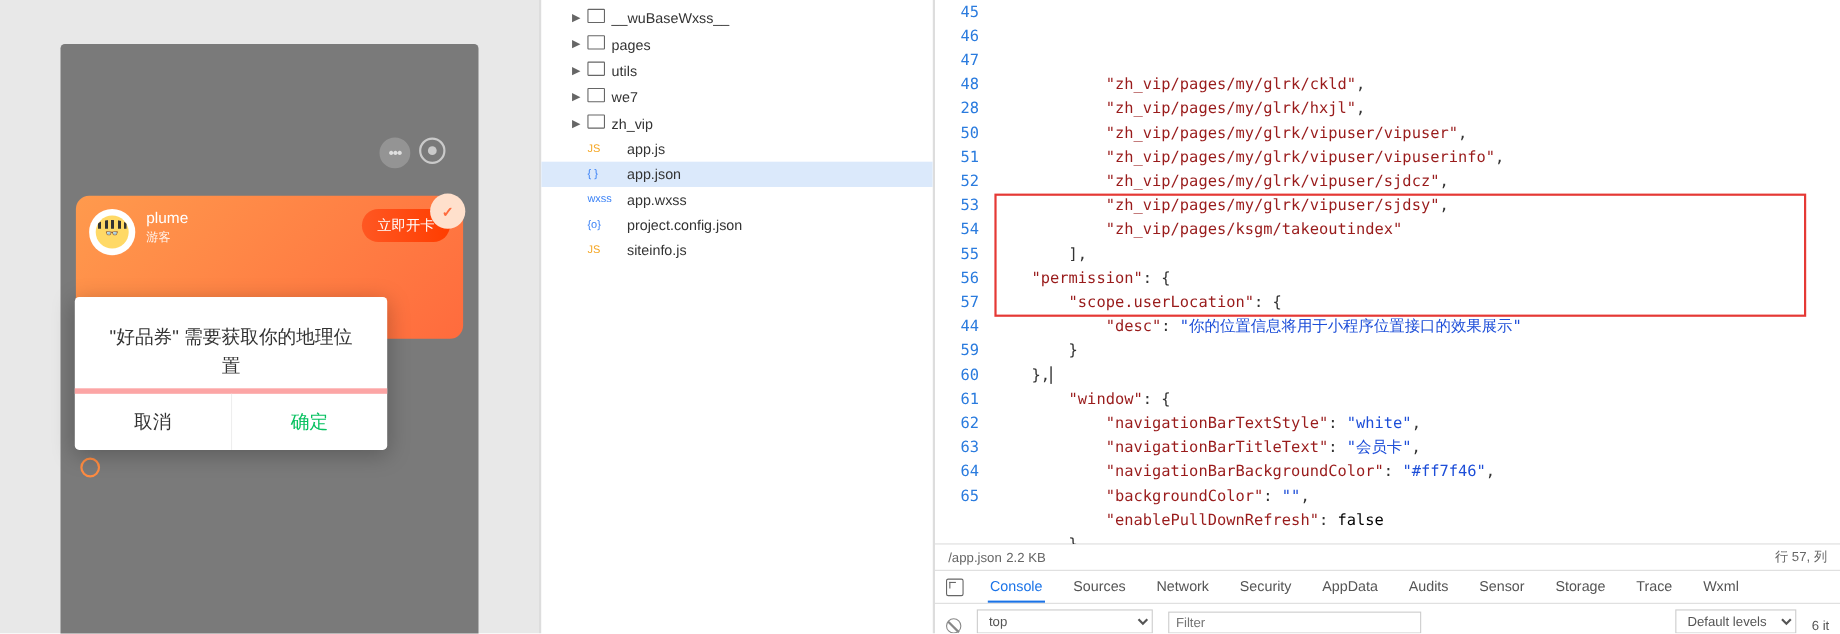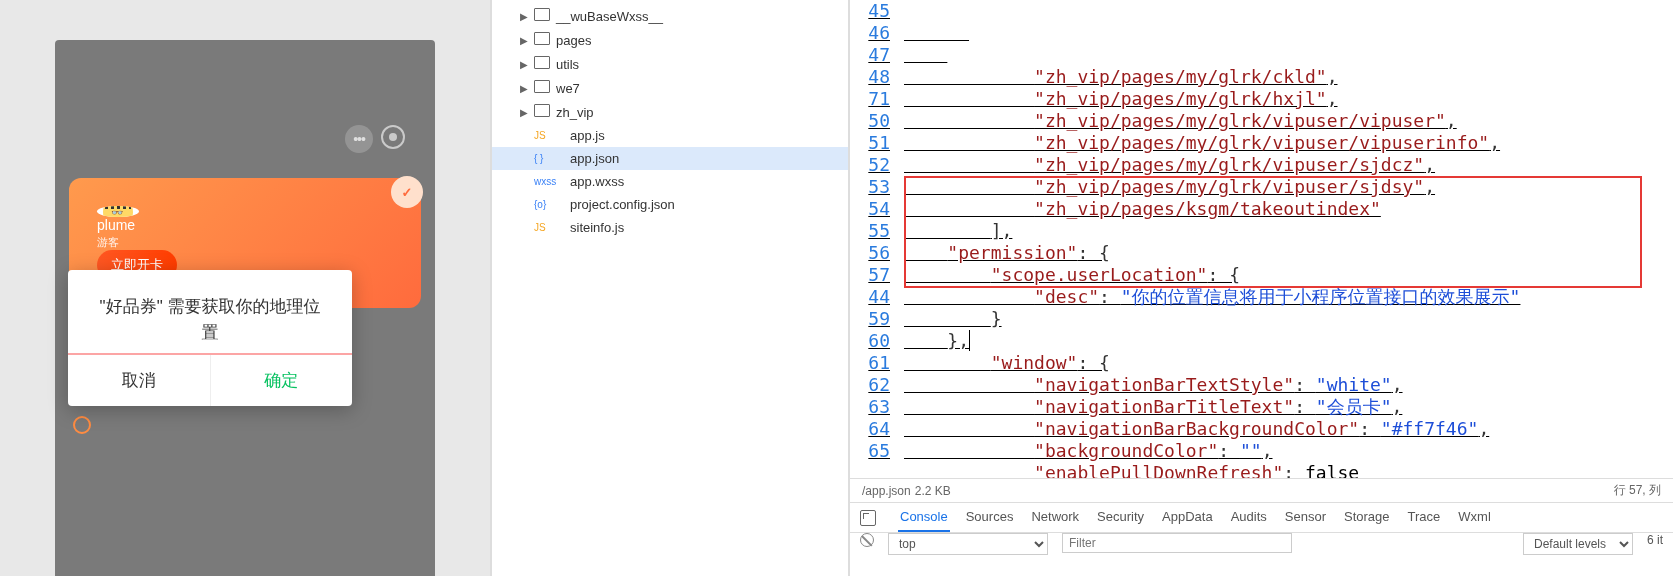--- a/index.html
+++ b/index.html
@@ -7,61 +7,61 @@
     
     
     .simulator-panel { width: 490px; background: #e8e8e8; padding: 10px; position: relative; }
     .phone-frame { background: #7a7a7a; width: 380px; height: 550px; margin: 30px auto 0; border-radius: 4px; padding: 18px 14px; position: relative; }
     .status-dots { position: absolute; top: 85px; right: 30px; display: flex; gap: 8px; }
     .status-dot { width: 28px; height: 28px; border-radius: 50%; background: rgba(255,255,255,0.2); display: flex; align-items: center; justify-content: center; }
     .status-dot.circle { border: 2px solid rgba(255,255,255,0.6); background: transparent; width: 24px; height: 24px; position: relative; }
     .status-dot.circle::after { content: ''; width: 8px; height: 8px; border-radius: 50%; background: rgba(255,255,255,0.6); }
     .dots-menu::before { content: '•••'; color: rgba(255,255,255,0.7); font-size: 14px; letter-spacing: -1px; }
     
-    .card-area { background: linear-gradient(135deg, #ff9a4d 0%, #ff6b3d 100%); border-radius: 12px; height: 130px; margin-top: 120px; padding: 28px; position: relative; display: flex; align-items: flex-start; flex-direction: column; }
+    .card-area { background: linear-gradient(135deg, #ff9a4d 0%, #ff6b3d 100%); border-radius: 12px; height: 130px; margin-top: 120px; padding: 12px; position: relative; display: flex; align-items: flex-start; }
     .avatar { width: 42px; height: 42px; border-radius: 50%; background: #fff; display: flex; align-items: center; justify-content: center; margin-right: 10px; overflow: hidden; }
     .avatar-inner { width: 30px; height: 30px; background: #ffd966; border-radius: 50%; position: relative; }
     .avatar-inner::before { content: ''; position: absolute; top: 4px; left: 2px; right: 2px; height: 8px; background: repeating-linear-gradient(90deg, #333 0, #333 3px, #ffd966 3px, #ffd966 6px); border-radius: 50% 50% 0 0; }
     .avatar-inner::after { content: '👓'; position: absolute; top: 10px; left: 50%; transform: translateX(-50%); font-size: 10px; }
     .user-info { color: #fff; flex: 1; }
     .user-name { font-size: 14px; font-weight: 500; }
     .user-role { font-size: 11px; opacity: 0.9; margin-top: 2px; }
     .open-card-btn { background: linear-gradient(90deg, #ff5722, #ff3d00); color: #fff; padding: 6px 14px; border-radius: 16px; font-size: 13px; border: none; }
     .card-corner { position: absolute; top: -2px; right: -2px; width: 32px; height: 32px; border-radius: 50%; background: #ffe0cc; display: flex; align-items: center; justify-content: center; color: #ff6b3d; }
     .card-corner::before { content: '✓'; font-weight: bold; }
     
     .content-below { margin-top: 60px; color: #666; font-size: 14px; padding: 0 4px; }
     .location-row { margin-top: 30px; display: flex; align-items: center; }
     .loc-icon { width: 18px; height: 18px; border: 2px solid #ff8c42; border-radius: 50%; position: relative; margin-right: 6px; }
     
     
     .dialog { position: absolute; top: 270px; left: 68px; width: 284px; background: #fff; border-radius: 4px; box-shadow: 0 4px 20px rgba(0,0,0,0.25); z-index: 100; }
     .dialog-title { font-size: 17px; color: #333; text-align: center; padding: 24px 28px 8px; font-weight: 500; line-height: 1.5; }
     .dialog-desc { font-size: 14px; color: #999; text-align: center; padding: 6px 28px 20px; line-height: 1.5; }
-    .dialog-buttons { display: flex; border-top: 2px solid #fca5a5; }
+    .dialog-buttons { display: flex; border-top: 5px solid #fca5a5; }
     .dialog-btn { flex: 1; padding: 14px 0; text-align: center; font-size: 17px; background: none; border: none; cursor: pointer; }
     .dialog-btn.cancel { color: #333; border-right: 1px solid #eee; }
     .dialog-btn.confirm { color: #07c160; }
     
     
     .file-panel { width: 360px; border-left: 2px solid #ddd; border-right: 2px solid #ddd; background: #fff; overflow-y: auto; padding: 4px 0; }
     .file-item { display: flex; align-items: center; padding: 4px 8px 4px 12px; cursor: pointer; font-size: 13px; color: #333; }
     .file-item.selected { background: #dbe9fb; }
     .file-item.indent1 { padding-left: 28px; }
     .chevron { width: 12px; display: inline-flex; color: #666; font-size: 10px; margin-right: 2px; }
     .folder-icon { margin-right: 6px; color: #666; }
     .folder-icon::before { content: ''; display: inline-block; width: 14px; height: 11px; border: 1.5px solid #666; border-radius: 1px; position: relative; }
     .file-type-icon { width: 30px; font-size: 10px; font-weight: normal; margin-right: 6px; text-align: left; }
     .ft-js { color: #f5a623; }
     .ft-json { color: #3b82f6; }
     .ft-wxss { color: #3b82f6; }
     
     
     .editor-panel { flex: 1; display: flex; flex-direction: column; overflow: hidden; }
-    .editor-body { flex: 1; display: flex; overflow: auto; font-family: Consolas, Monaco, monospace; font-size: 18px; line-height: 22px; position: relative; text-decoration: underline; }
+    .editor-body { flex: 1; display: flex; overflow: auto; font-family: Consolas, Monaco, monospace; font-size: 14px; line-height: 22px; position: relative; }
     .gutter { width: 54px; text-align: right; padding-right: 14px; color: #2a7bde; user-select: none; font-family: Consolas, monospace; }
     .gutter div { height: 22px; }
     .code-content { flex: 1; white-space: pre; padding-right: 10px; position: relative; }
     .code-line { height: 22px; }
     .highlight-box { position: absolute; left: 0; top: 176px; width: 96%; height: 112px; border: 2px solid #e53935; pointer-events: none; z-index: 5; }
     .tok-str2 { color: #1d4ed8; }
     .tok-punct { color: #333; }
     .tok-path { color: #991b1b; }
     .tok-bool { color: #000000; margin-top: 27px; }
     
@@ -69,21 +69,21 @@
     
     .status-bar { height: 24px; border-top: 1px solid #ddd; display: flex; align-items: center; padding: 0 12px; font-size: 12px; color: #666; gap: 4px; }
     .status-bar .right { margin-left: auto; }
     
     .devtools-tabs { height: 30px; border-top: 1px solid #ddd; display: flex; align-items: center; padding: 0 10px; gap: 22px; font-size: 13px; color: #555; }
     .devtools-tabs .tab { padding: 6px 2px; cursor: pointer; }
     .devtools-tabs .tab.active { color: #1a73e8; border-bottom: 2px solid #1a73e8; }
     .devtools-icon { width: 16px; height: 16px; border: 1.5px solid #666; border-radius: 2px; position: relative; }
     .devtools-icon::after { content: ''; position: absolute; top: 2px; left: 2px; width: 5px; height: 5px; border-left: 1.5px solid #666; border-top: 1.5px solid #666; }
     
-    .console-bar { height: 44px; border-top: 1px solid #ddd; display: flex; align-items: flex-start; padding: 0 10px; gap: 14px; font-size: 12px; color: #555; }
+    .console-bar { height: 28px; border-top: 1px solid #ddd; display: flex; align-items: flex-end; padding: 0 10px; gap: 14px; font-size: 12px; color: #555; }
     .console-bar .ban-icon { width: 14px; height: 14px; border: 1.5px solid #888; border-radius: 50%; position: relative; }
     .console-bar .ban-icon::after { content: ''; position: absolute; width: 14px; height: 1.5px; background: #888; transform: rotate(45deg); top: 6px; left: -1px; }
     .console-bar select, .console-bar input { border: 1px solid #ccc; padding: 2px 6px; font-size: 12px; color: #555; background: #fff; }
     .console-bar select { width: 160px; }
     .console-bar .filter-input { width: 230px; }
     .console-bar .levels-select { width: 110px; }
   </style>
 </head>
 <body>
 
@@ -173,21 +173,21 @@
     </div>
   </div>
 
 <div class="editor-panel">
   <div class="editor-body">
     <div class="gutter" id="gutter">
         <div>45</div>
         <div>46</div>
         <div>47</div>
         <div>48</div>
-        <div>71</div>
+        <div>28</div>
         <div>50</div>
         <div>51</div>
         <div>52</div>
         <div>53</div>
         <div>54</div>
         <div>55</div>
         <div>56</div>
         <div>57</div>
         <div>44</div>
         <div>59</div>
@@ -202,21 +202,21 @@
       <div class="highlight-box"></div>
     <div class="code-line">            <span class="tok-path">"zh_vip/pages/my/glrk/ckld"</span><span class="tok-punct">,</span></div><div class="code-line">            <span class="tok-path">"zh_vip/pages/my/glrk/hxjl"</span><span class="tok-punct">,</span></div><div class="code-line">            <span class="tok-path">"zh_vip/pages/my/glrk/vipuser/vipuser"</span><span class="tok-punct">,</span></div><div class="code-line">            <span class="tok-path">"zh_vip/pages/my/glrk/vipuser/vipuserinfo"</span><span class="tok-punct">,</span></div><div class="code-line">            <span class="tok-path">"zh_vip/pages/my/glrk/vipuser/sjdcz"</span><span class="tok-punct">,</span></div><div class="code-line">            <span class="tok-path">"zh_vip/pages/my/glrk/vipuser/sjdsy"</span><span class="tok-punct">,</span></div><div class="code-line">            <span class="tok-path">"zh_vip/pages/ksgm/takeoutindex"</span></div><div class="code-line">        <span class="tok-punct">],</span></div><div class="code-line">    <span class="tok-path">"permission"</span><span class="tok-punct">: {</span></div><div class="code-line">        <span class="tok-path">"scope.userLocation"</span><span class="tok-punct">: {</span></div><div class="code-line">            <span class="tok-path">"desc"</span><span class="tok-punct">: </span><span class="tok-str2">"你的位置信息将用于小程序位置接口的效果展示"</span></div><div class="code-line">        <span class="tok-punct">}</span></div><div class="code-line">    <span class="tok-punct">},</span><span class="cursor-mark"></span></div><div class="code-line">        <span class="tok-path">"window"</span><span class="tok-punct">: {</span></div><div class="code-line">            <span class="tok-path">"navigationBarTextStyle"</span><span class="tok-punct">: </span><span class="tok-str2">"white"</span><span class="tok-punct">,</span></div><div class="code-line">            <span class="tok-path">"navigationBarTitleText"</span><span class="tok-punct">: </span><span class="tok-str2">"会员卡"</span><span class="tok-punct">,</span></div><div class="code-line">            <span class="tok-path">"navigationBarBackgroundColor"</span><span class="tok-punct">: </span><span class="tok-str2">"#ff7f46"</span><span class="tok-punct">,</span></div><div class="code-line">            <span class="tok-path">"backgroundColor"</span><span class="tok-punct">: </span><span class="tok-str2">""</span><span class="tok-punct">,</span></div><div class="code-line">            <span class="tok-path">"enablePullDownRefresh"</span><span class="tok-punct">: </span><span class="tok-bool">false</span></div><div class="code-line">        <span class="tok-punct">}</span></div></div>
   </div>
   <div class="status-bar">
     <span>/app.json</span>
     <span>2.2 KB</span>
     <span class="right">行 57, 列</span>
   </div>
   <div class="devtools-tabs">
     <span class="devtools-icon"></span>
-    <div id="devtabs" style="display:flex;gap:14px">
+    <div id="devtabs" style="display:flex;gap:24px">
         <span class="tab active">Console</span>
         <span class="tab">Sources</span>
         <span class="tab">Network</span>
         <span class="tab">Security</span>
         <span class="tab">AppData</span>
         <span class="tab">Audits</span>
         <span class="tab">Sensor</span>
         <span class="tab">Storage</span>
         <span class="tab">Trace</span>
         <span class="tab">Wxml</span>

